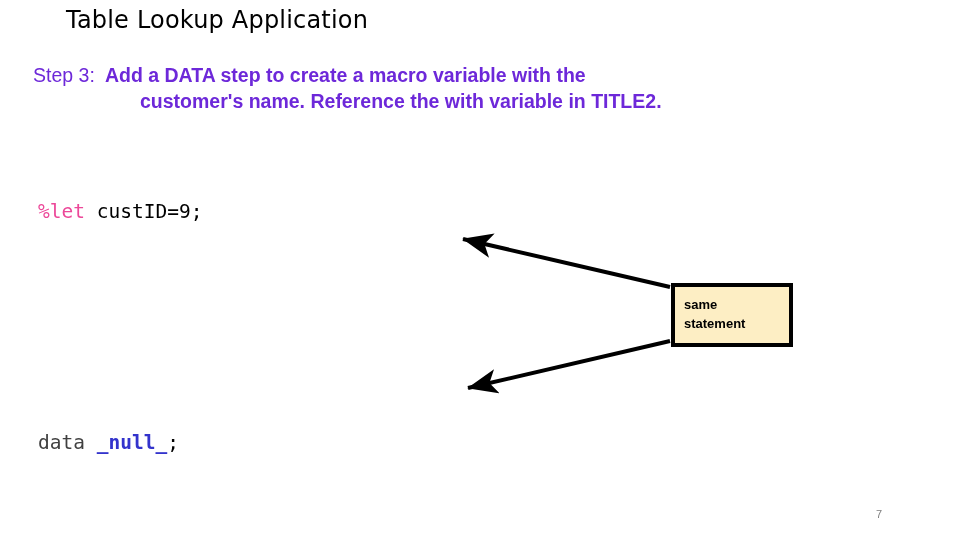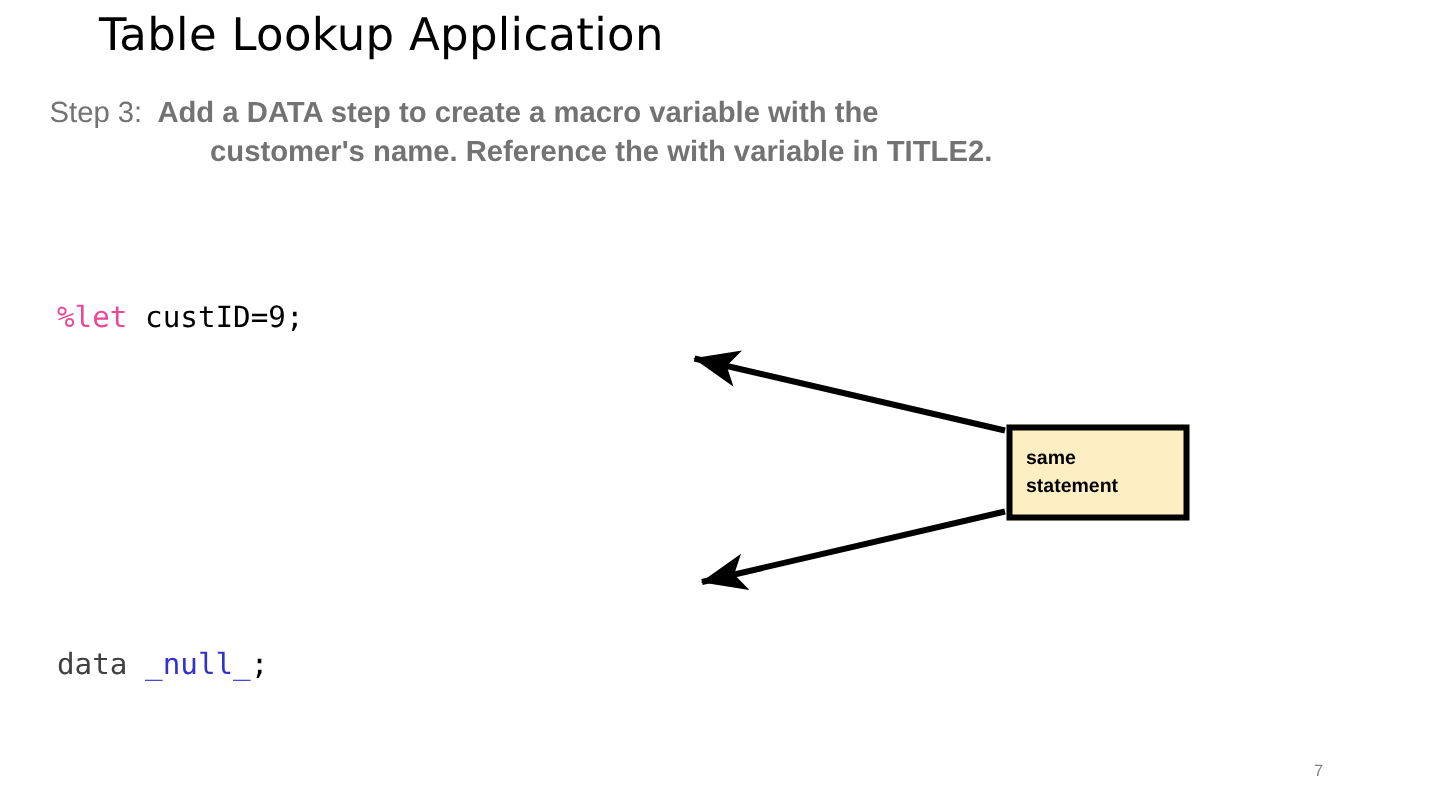--- a/index.html
+++ b/index.html
@@ -20,37 +20,37 @@
     height: 540px;
     background: #ffffff;
   }
 
   
   .slide-title {
     position: absolute;
     left: 66px;
     top: 6px;
     font-family: "DejaVu Sans", sans-serif;
-    font-size: 30px;
+    font-size: 24px;
     font-weight: 400;
     color: #000000;
     letter-spacing: 0.2px;
     white-space: nowrap;
   }
 
   
   .step-block {
     position: absolute;
     left: 33px;
     top: 62px;
     width: 790px;
     font-family: "Liberation Sans", sans-serif;
     font-size: 19.5px;
     line-height: 26px;
-    color: #737373;
+    color: #6d28d9;
   }
   .step-label {
     font-weight: 400;
   }
   .step-text {
     font-weight: 700;
   }
   .step-line2 {
     display: block;
     padding-left: 107px;
@@ -66,21 +66,21 @@
     font-size: 19.5px;
     line-height: 28.8px;
     color: #000000;
     white-space: pre;
   }
   .code-line { white-space: pre; }
   .blank { height: 28.8px; }
 
   .kw-bold  { color: #404040; font-weight: 400; }   
   .kw       { color: #ec4899; font-weight: 400; }   
-  .kw-lite  { color: #3333cc; font-weight: 400; }   
+  .kw-lite  { color: #3333cc; font-weight: 700; }   
   .plain    { color: #000000; font-weight: 400; }
 
   
   .callout {
     position: absolute;
     left: 671px;
     top: 283px;
     width: 122px;
     height: 64px;
     background: #fdeec4;

